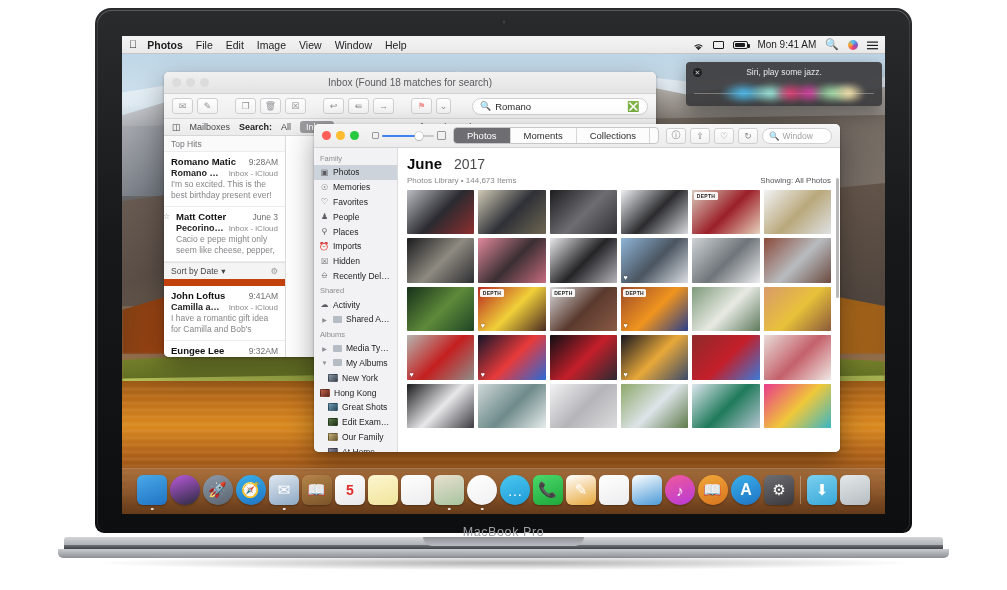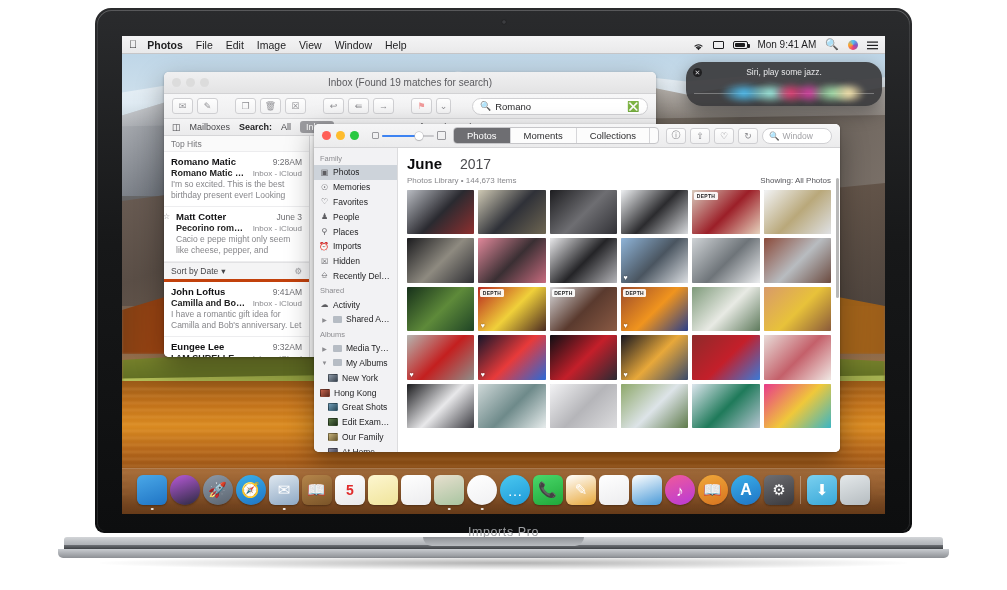--- a/index.html
+++ b/index.html
@@ -115,45 +115,45 @@
       border-radius:9px; background:#fff; display:flex; align-items:center; padding:0 7px;
       font-size:9.5px; color:#2a2a2c; gap:4px; }
   .mail-search .mg { color:#9a9a9e; font-size:9px; }
   .mail-search .clr { margin-left:auto; color:#b0b0b4; font-size:10px; }
   .mail-fb { height:17px; background:linear-gradient(180deg,#f4f4f5,#ebebec);
       border-bottom:1px solid #d6d6d8; display:flex; align-items:center; gap:9px;
       padding:0 8px; font-size:9px; color:#47474a; }
   .mail-fb .lbl { color:#1d1d1f; font-weight:bold; }
   .mail-fb .chip { background:#9b9b9f; color:#fff; border-radius:3px; padding:1px 6px; }
   .mail-body { display:flex; height:221px; }
-  .mlist { width:146px; background:#fff; border-right:1px solid #dcdcde; overflow:hidden; }
+  .mlist { width:122px; background:#fff; border-right:1px solid #dcdcde; overflow:hidden; }
   .mlist .sec { font-size:8.5px; color:#76767a; padding:3px 7px 2px; background:#fafafa;
       border-bottom:1px solid #ececee; }
   .mrow { padding:4px 7px 5px 7px; border-bottom:1px solid #ededef; position:relative; }
   .mrow .l1 { display:flex; align-items:baseline; }
   .mrow .from { font-size:9.5px; font-weight:bold; color:#121214; flex:1;
       white-space:nowrap; overflow:hidden; text-overflow:ellipsis; }
   .mrow .tm { font-size:8.5px; color:#6e6e72; margin-left:4px; white-space:nowrap; }
   .mrow .l2 { display:flex; align-items:baseline; margin-top:1px; }
   .mrow .subj { font-size:9px; color:#222; font-weight:bold; white-space:nowrap;
       overflow:hidden; text-overflow:ellipsis; max-width:88px; }
   .mrow .mbox { font-size:8px; color:#8a8a8e; margin-left:5px; white-space:nowrap; }
   .mrow .prev { font-size:8.5px; color:#86868a; line-height:1.28; margin-top:1px;
       max-height:22px; overflow:hidden; }
   .mrow .star { position:absolute; left:-1px; top:5px; font-size:8px; color:#8e8e92; }
   .mrow.ind { padding-left:12px; }
   .msort { font-size:8.5px; color:#46464a; padding:3px 7px; background:#f4f4f5;
-      border-top:1px solid #e2e2e4; border-bottom:3px solid #c2410c;
+      border-top:1px solid #e2e2e4; border-bottom:7px solid #c2410c;
       display:flex; align-items:center; }
   .msort .gear { margin-left:auto; color:#9a9a9e; }
   .mread { flex:1; background:#fefefe; }
 
   
   #siri { position:absolute; left:564px; top:26px; width:196px; height:44px;
-      background:rgba(58,58,60,.93); border-radius:16px;
+      background:rgba(58,58,60,.93); border-radius:4px;
       box-shadow:0 6px 18px rgba(0,0,0,.38); overflow:hidden; }
   #siri .close { position:absolute; left:7px; top:6px; width:9px; height:9px;
       border-radius:50%; background:#1f1f21; color:#cfcfd2; font-size:7px;
       display:flex; align-items:center; justify-content:center; }
   #siri .q { position:absolute; left:0; right:0; top:5px; text-align:center;
       font-size:8.5px; color:#e8e8ea; }
   .wave { position:absolute; left:0; right:0; top:20px; height:22px; }
   .wave .line { position:absolute; left:8px; right:8px; top:11px; height:1px;
       background:rgba(255,255,255,.30); }
   .blob { position:absolute; top:0; height:22px; border-radius:50%; filter:blur(2.2px); }
@@ -189,21 +189,21 @@
   .sb-i.active { background:#cdd3da; }
   .sb-i .gi { width:9px; height:9px; flex:none; display:flex; align-items:center;
       justify-content:center; font-size:8px; color:#5d5d61; }
   .sb-i .tw { width:9px; color:#8d8d91; font-size:6px; flex:none; text-align:center; }
   .sb-i .nm { white-space:nowrap; overflow:hidden; text-overflow:ellipsis; }
   .fold { width:9px; height:7px; background:#b6bcc4; border-radius:1px; flex:none; }
   .albthumb { width:10px; height:8px; border-radius:1px; flex:none; border:.5px solid rgba(0,0,0,.18); }
   .ph-main { flex:1; background:#fff; overflow:hidden; position:relative; }
   .ph-head { padding:7px 9px 2px; }
   .ph-head .t1 { font-size:15px; color:#0b0b0d; font-weight:bold; display:inline; }
-  .ph-head .t2 { font-size:14px; color:#4b4b4f; display:inline; margin-left:18px; }
+  .ph-head .t2 { font-size:14px; color:#4b4b4f; display:inline; margin-left:12px; }
   .ph-sub { display:flex; align-items:baseline; padding:1px 9px 5px; }
   .ph-sub .s1 { font-size:8px; color:#88888c; }
   .ph-sub .s2 { font-size:8px; color:#55555a; margin-left:auto; }
   .grid { padding:0 9px; display:grid; grid-template-columns:repeat(6,1fr); gap:4px; }
   .cell { position:relative; width:100%; padding-top:66%; border-radius:1px; overflow:hidden;
       background:#ccc; }
   .cell .im { position:absolute; inset:0; }
   .depth { position:absolute; left:2px; top:2px; background:rgba(255,255,255,.92); color:#1c1c1e;
       font-size:5px; font-weight:bold; letter-spacing:.3px; padding:1px 2.5px; border-radius:1.5px; }
   .fav { position:absolute; left:2.5px; bottom:2px; color:#fff; font-size:7px;
@@ -281,21 +281,21 @@
       </span>
     </div>
 
     <div class="win" id="mail">
       <div class="mail-title">
         <span class="tl dim">
           <i></i>
           <i></i>
           <i></i>
         </span>
-        <span class="t">Inbox (Found 19 matches for search)</span>
+        <span class="t">Inbox (Found 18 matches for search)</span>
       </div>
 
       <div class="mail-tb">
         <span class="tbtn">✉</span>
         <span class="tbtn">✎</span>
         <span class="tb-gap"></span>
         <span class="tbtn">❐</span>
         <span class="tbtn">🗑</span>
         <span class="tbtn">☒</span>
         <span class="tb-gap"></span>
@@ -690,19 +690,19 @@
         </div>
         <div class="dock-sep"></div>
         <div class="dk" title="Downloads" style="background: linear-gradient(160deg, rgb(122, 208, 240), rgb(58, 168, 216));">
           <span class="dglyph">⬇</span>
         </div>
         <div class="dk" title="Trash" style="background: linear-gradient(160deg, rgb(228, 232, 234), rgb(181, 188, 192));"></div>
       </div>
 
   </div>
 
-  <div class="brand-label">Imports Pro</div>
+  <div class="brand-label">MacBook Pro</div>
   <div class="base-top"></div>
   <div class="hinge-dark"></div>
   <div class="base-notch"></div>
   <div class="base-mid"></div>
   <div class="base-shadow"></div>
 </div>
 
 </body></html>

